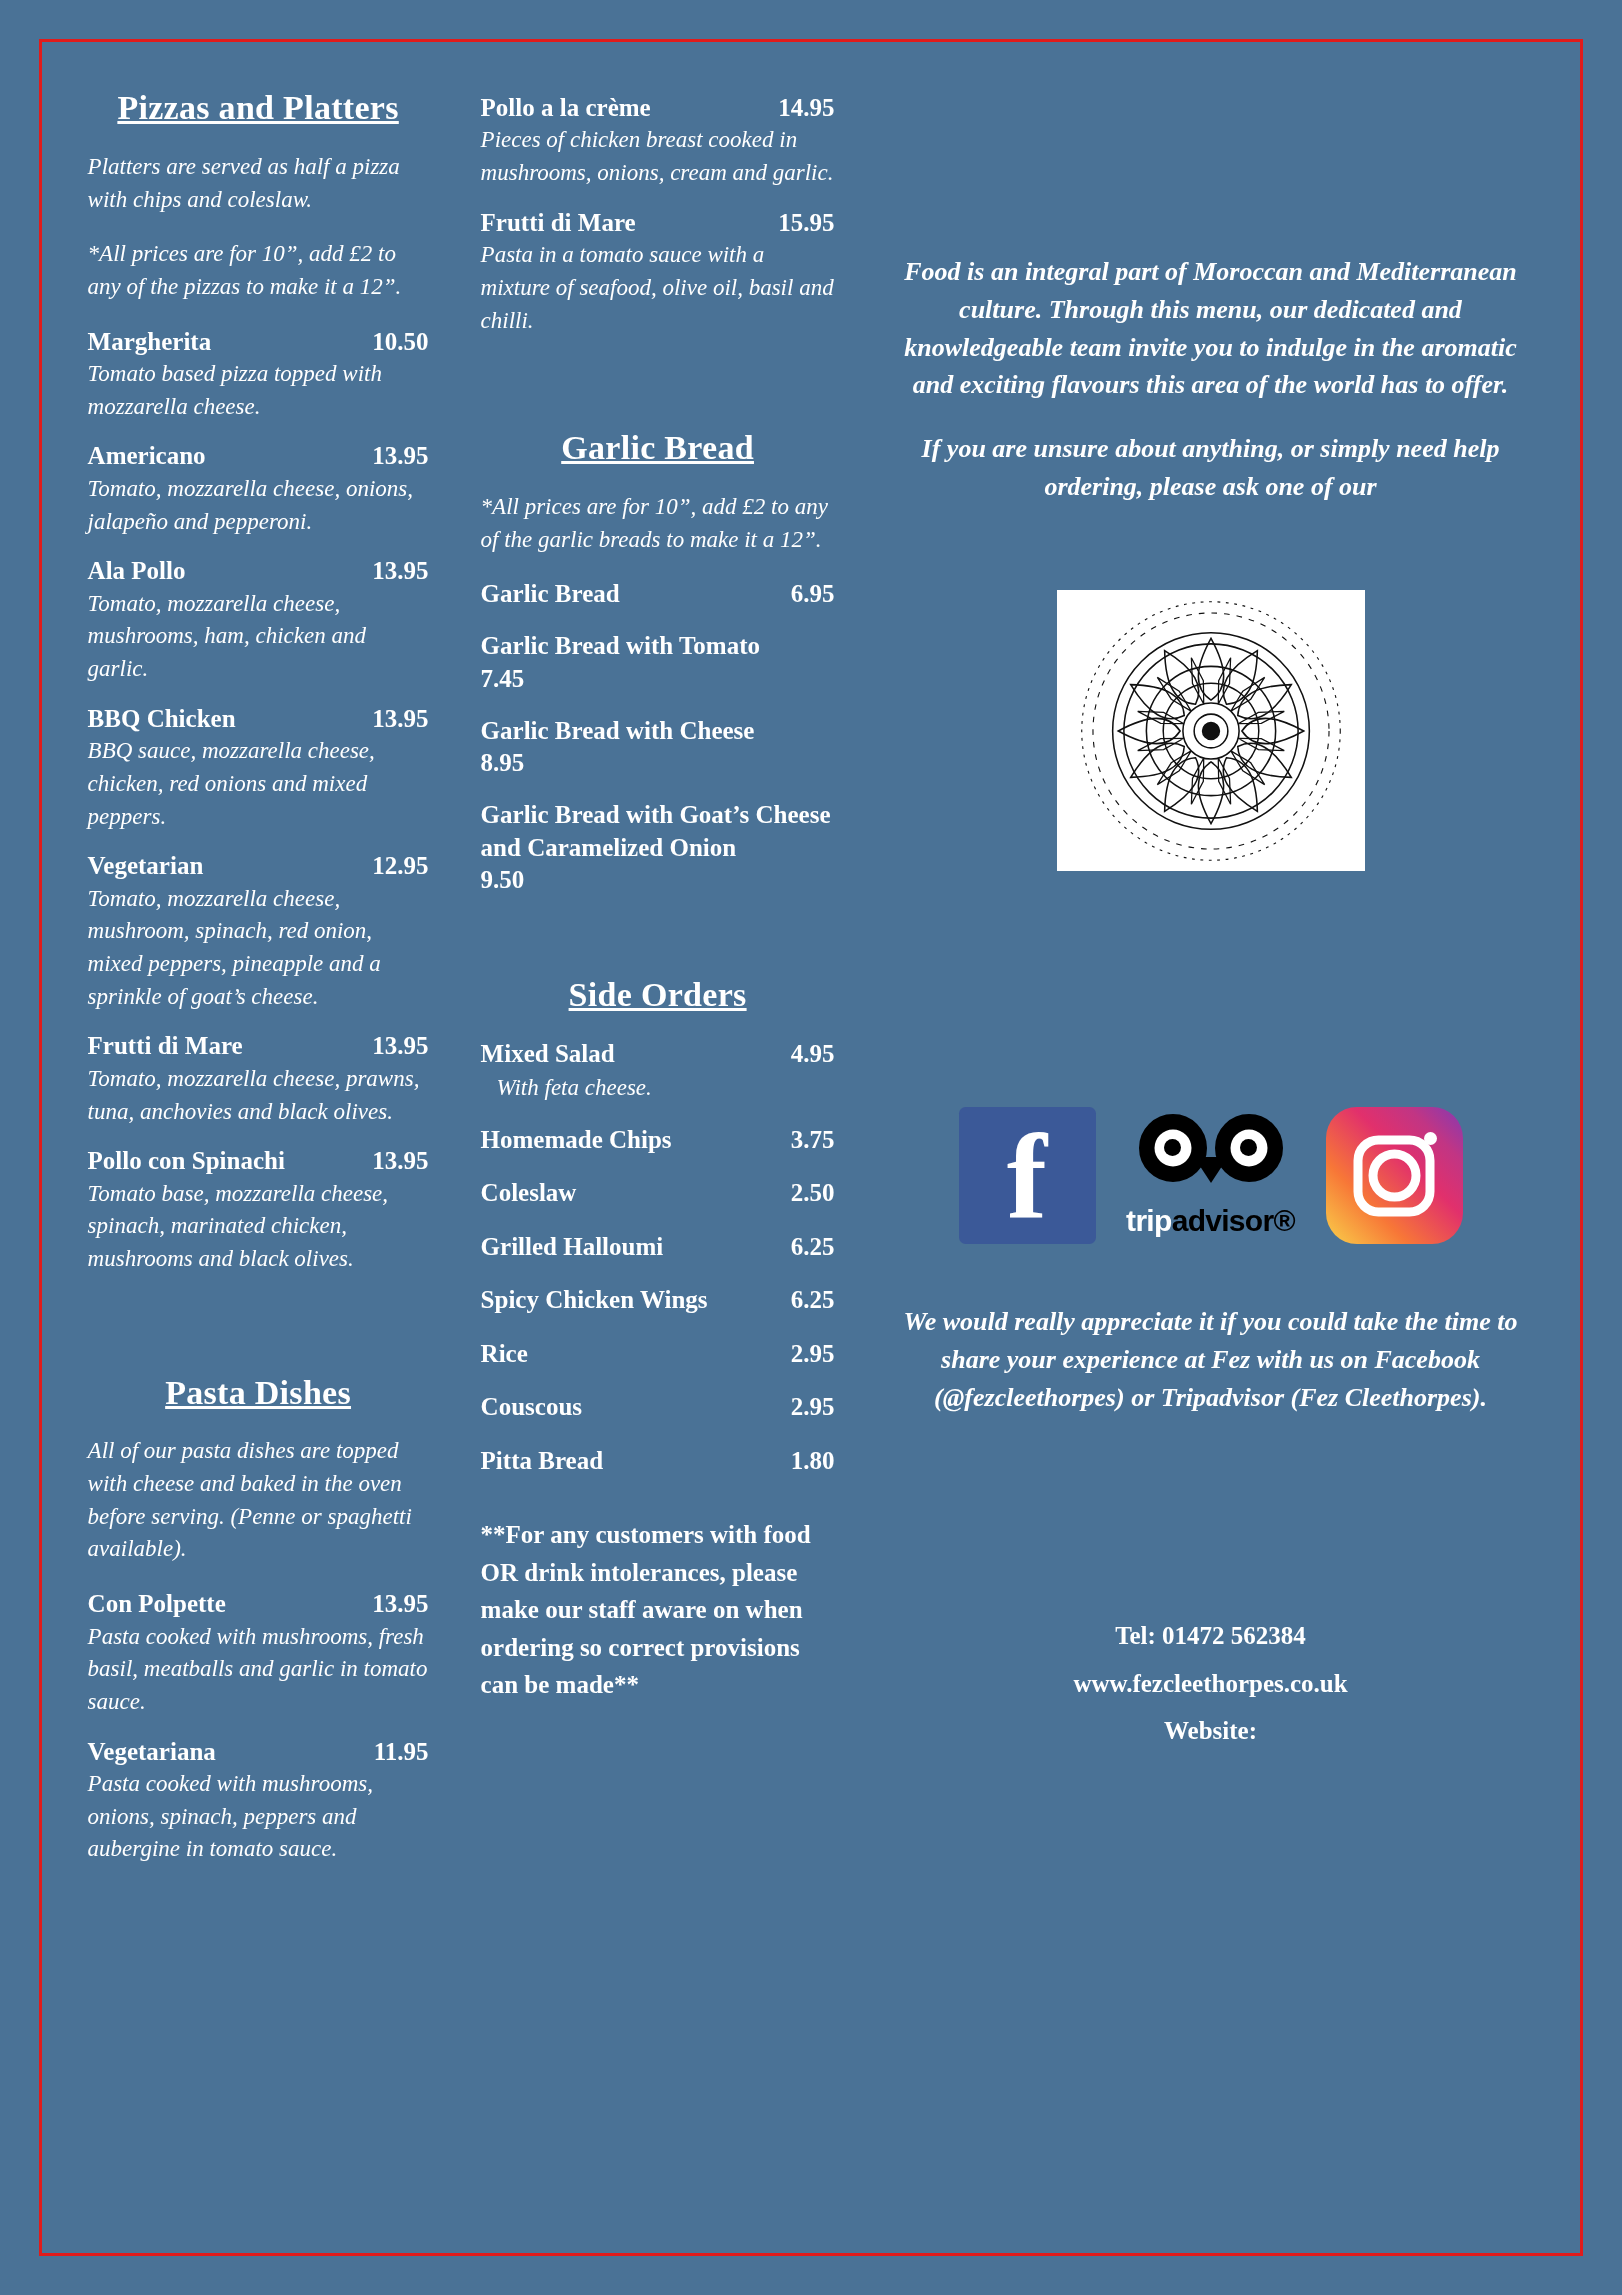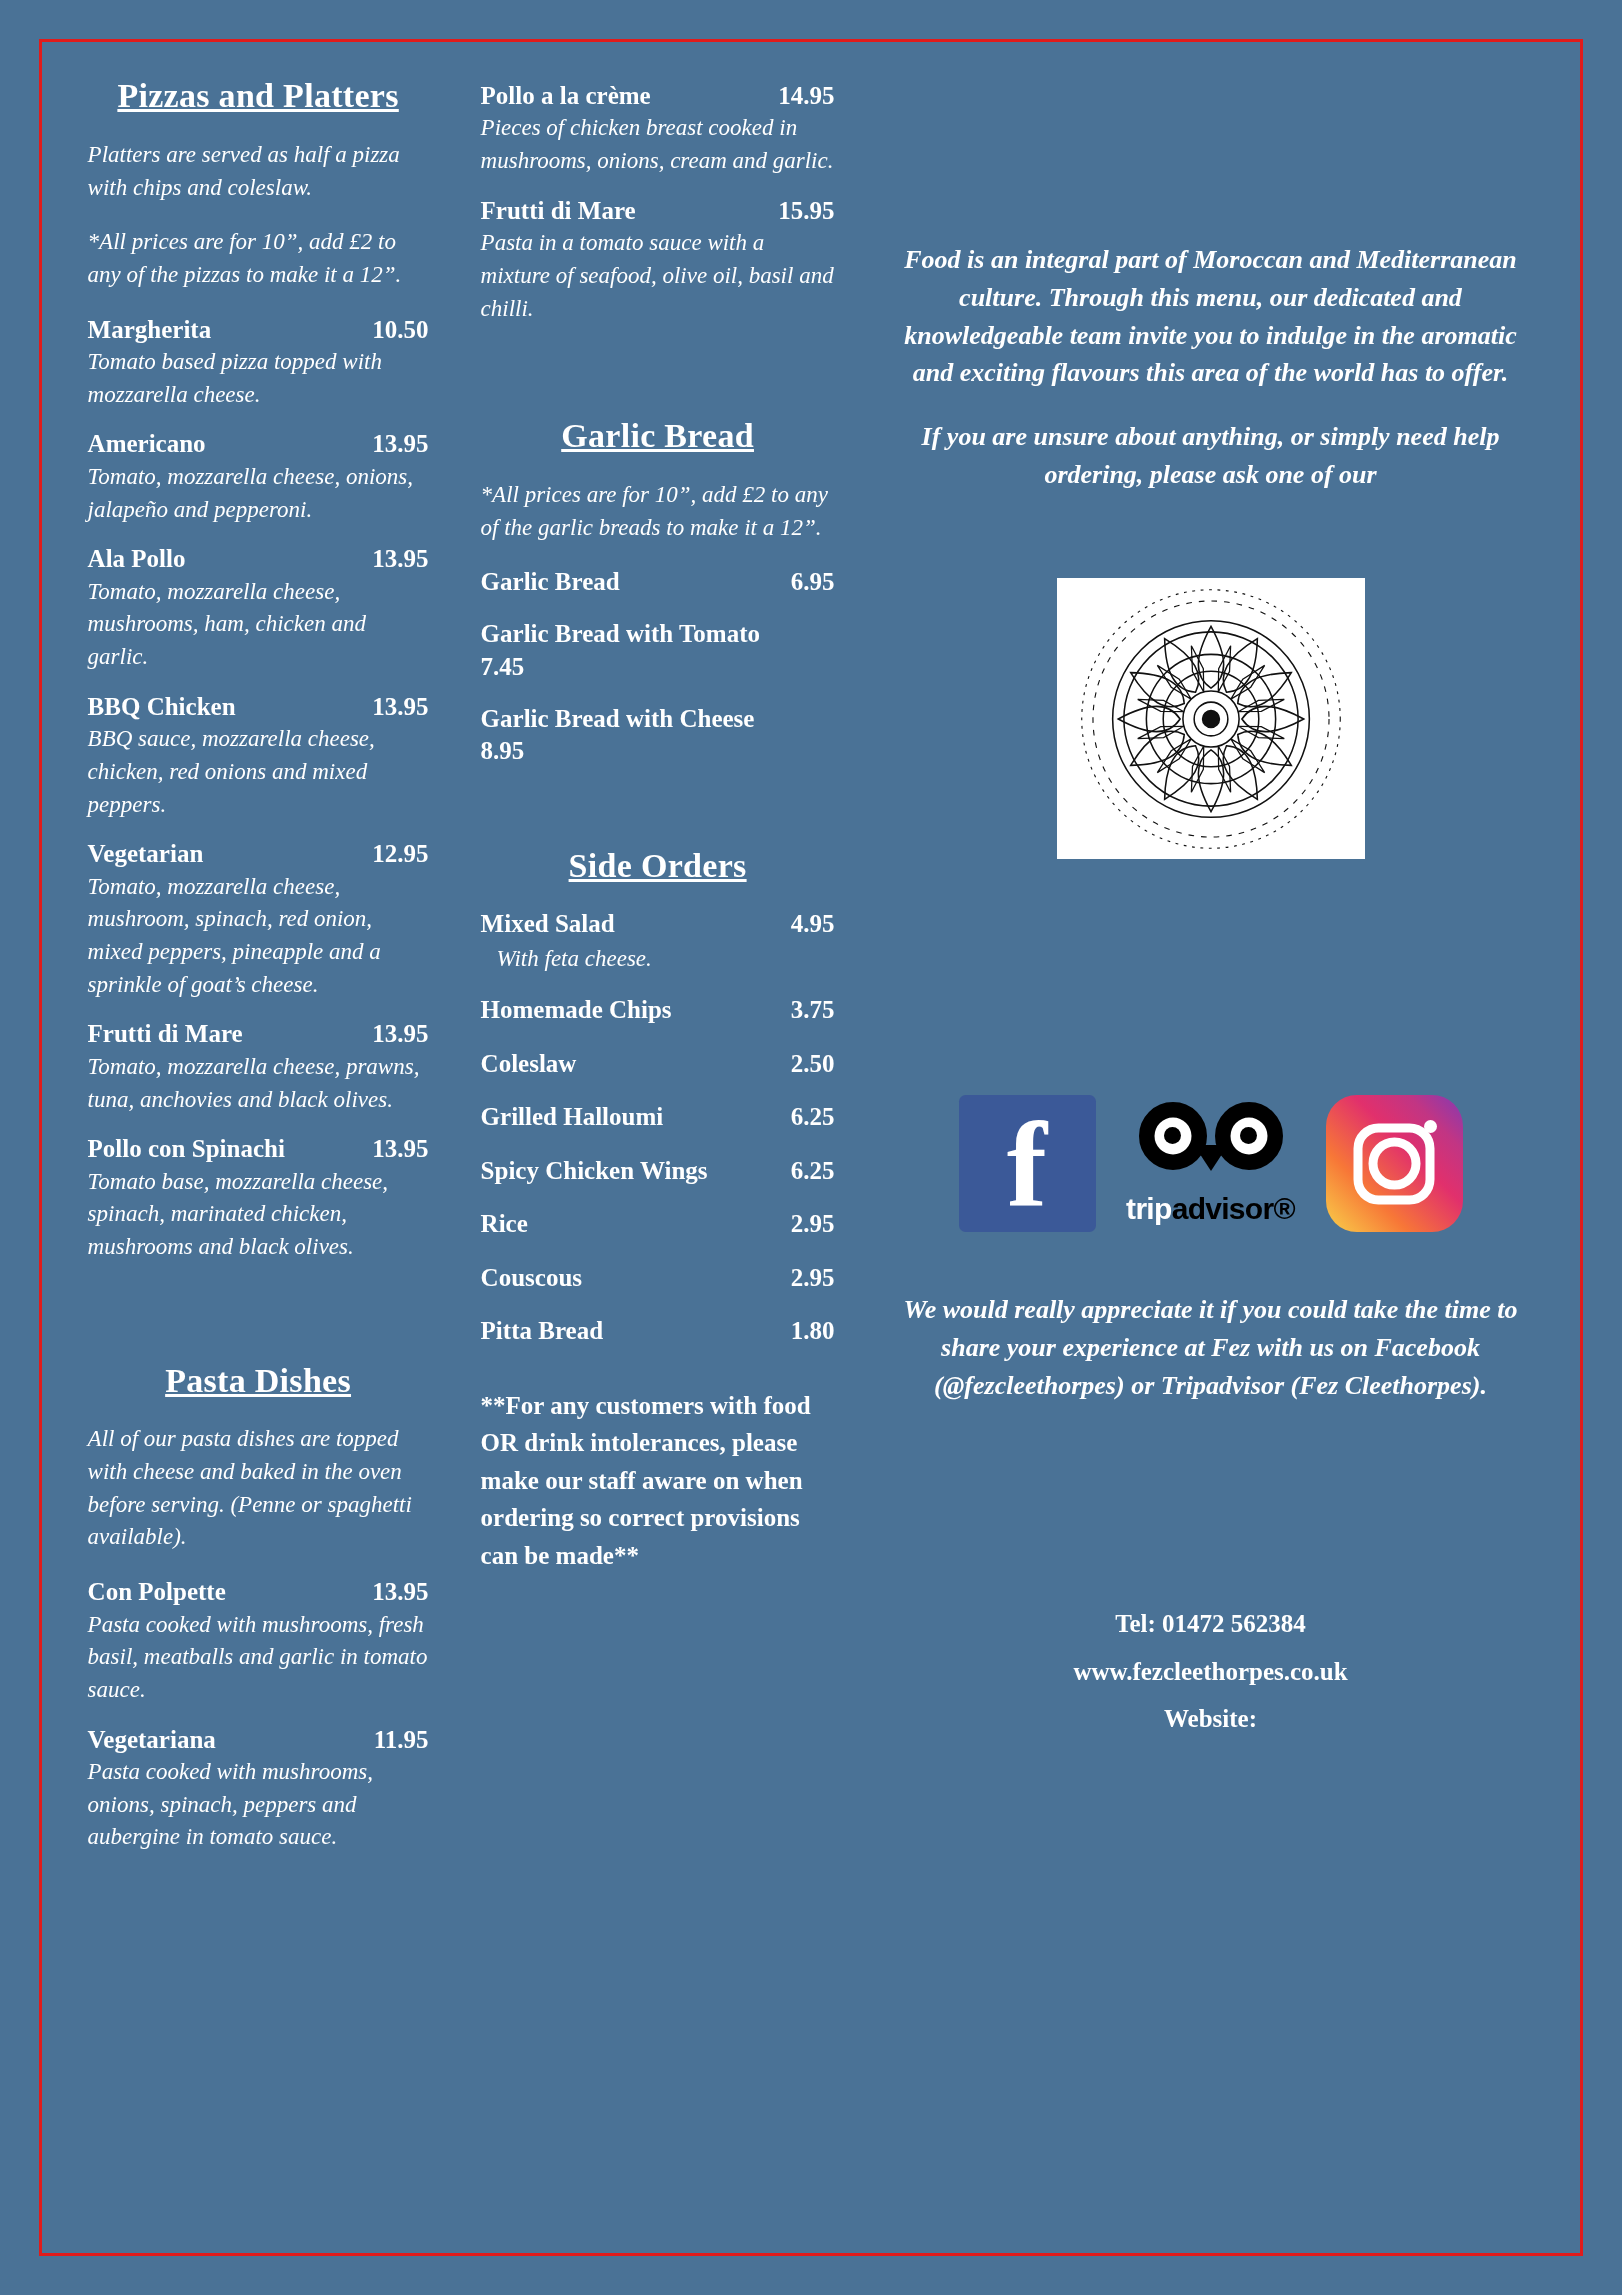--- a/index.html
+++ b/index.html
@@ -15,21 +15,21 @@
   .page {
     position: absolute;
     left: 39px;
     top: 39px;
     width: 1544px;
     height: 2217px;
     border: 3.9px solid #e01b1b;
   }
   .cols {
     position: absolute;
-    left: 0; top: 0;
+    left: 0; top: 12px;
     width: 100%; height: 100%;
     display: flex;
     padding: 15.7px 19.6px 19.6px 19.6px;
   }
   .col {
     position: relative;
   }
   .col-left  { width: 393px; padding: 19.6px 26px 0 26px; }
   .col-mid   { width: 406px; padding: 19.6px 26px 0 26px; }
   .col-right { flex: 1; padding: 19.6px 39px 0 39px; }
@@ -358,20 +358,24 @@
           <span class="label">Garlic Bread</span>
           <span class="price">6.95</span>
         </div>
         <div class="row wrap">
           <span class="label">Garlic Bread with Tomato</span>
           <span class="price">7.45</span>
         </div>
         <div class="row wrap">
           <span class="label">Garlic Bread with Cheese</span>
           <span class="price">8.95</span>
+        </div>
+        <div class="row wrap">
+          <span class="label">Garlic Bread with Goat’s Cheese and Caramelized Onion</span>
+          <span class="price">9.50</span>
         </div>
       </div>
 
       <h2 class="section" style="margin-top:79px;">Side Orders</h2>
 
       <div class="row">
         <span class="label">
           <span>Mixed Salad</span>
           <span class="sub">With feta cheese.</span>
         </span>

